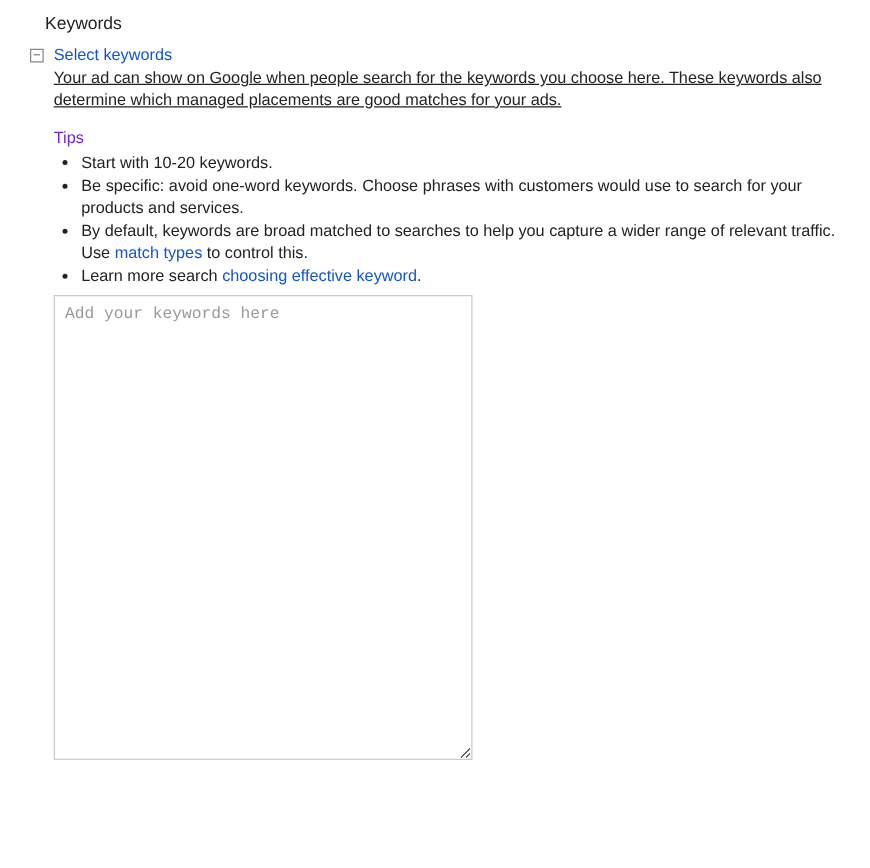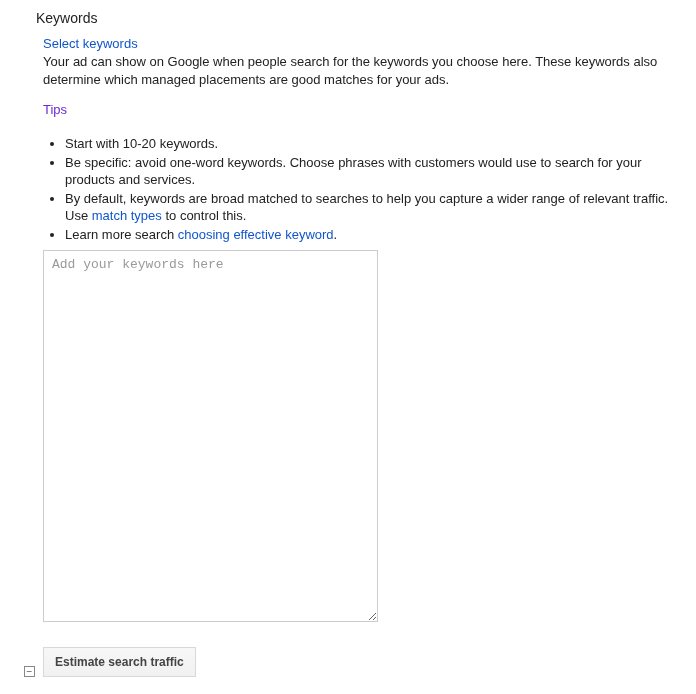--- a/index.html
+++ b/index.html
@@ -13,21 +13,21 @@
     }
     .page-title {
       font-size: 14px;
       font-weight: normal;
       color: #222;
       margin-bottom: 10px;
       margin-left: 16px;
     }
     .section-row {
       display: flex;
-      align-items: flex-end;
+      align-items: flex-start;
       margin-left: 4px;
     }
     .collapse-icon {
       width: 11px;
       height: 11px;
       border: 1px solid #888;
       display: inline-flex;
       align-items: center;
       justify-content: center;
       font-size: 10px;
@@ -44,27 +44,28 @@
     .link {
       color: #1155cc;
       text-decoration: none;
       cursor: pointer;
     }
     .section-link { font-size: 13px; }
     .desc {
       color: #222;
       margin-top: 2px;
       line-height: 1.35;
+      text-decoration: underline;
     }
     .tips-heading {
       margin-top: 14px;
       color: #6d28d9;
     }
     .tips-list {
-      margin-top: 18px;
+      margin-top: 4px;
       padding-left: 22px;
       list-style: disc;
     }
     .tips-list li {
       line-height: 1.35;
       margin-bottom: 1px;
       color: #222;
     }
     .input-label {
       margin-top: 16px;
@@ -116,17 +117,14 @@
       <li>
         <span>By default, keywords are broad matched to searches to help you capture a wider range of relevant traffic. Use </span><a class="link">match types</a><span> to control this.</span>
       </li>
       <li>
         <span>Learn more search </span><a class="link">choosing effective keyword</a><span>.</span>
       </li>
     </ul>
 
     <textarea class="keywords-textarea" placeholder="Add your keywords here" style=""></textarea>
 
-    <div>
-      <button class="estimate-btn">Estimate search traffic</button>
-    </div>
   </div>
 </div>
 
 </body></html>

